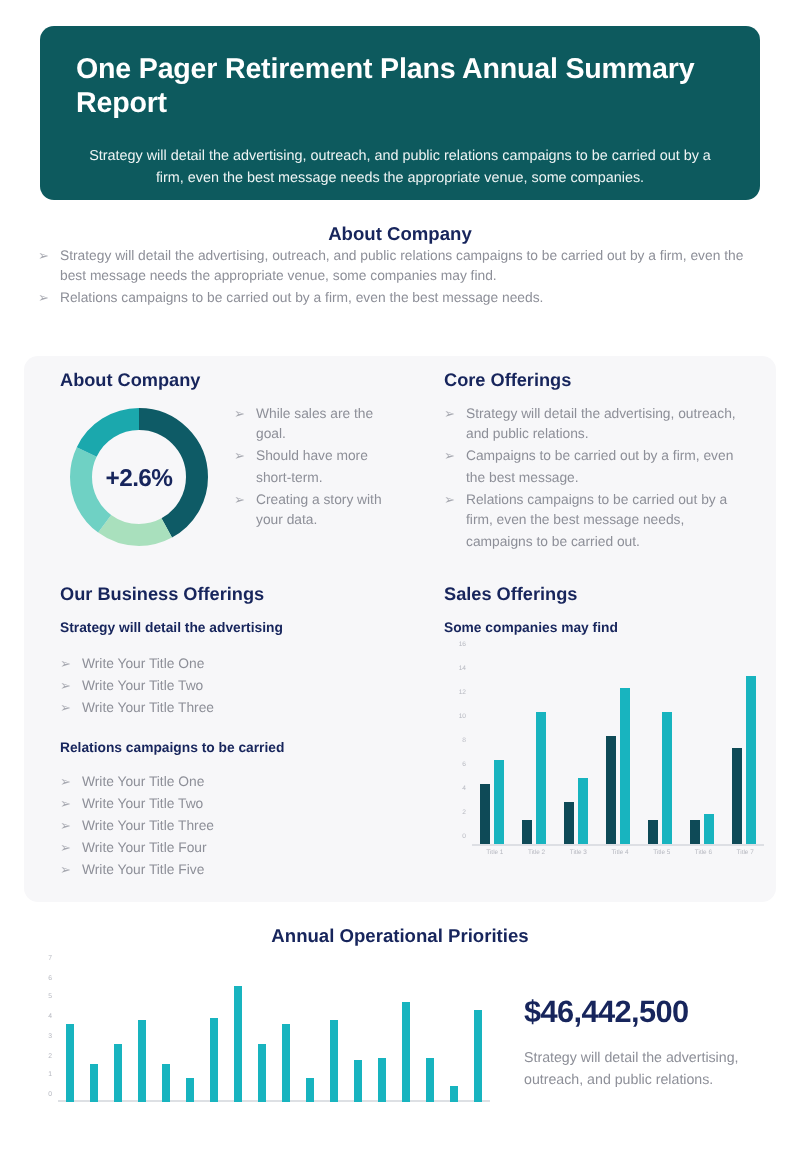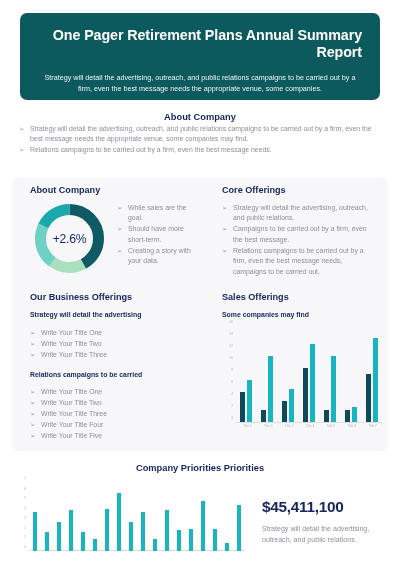--- a/index.html
+++ b/index.html
@@ -21,21 +21,21 @@
     width: 360px;
     height: 87px;
     background: #0d5a5e;
     border-radius: 7px;
     padding: 14px 18px 0 18px;
   }
   .header-title {
     color: #ffffff;
     font-size: 14.3px;
     font-weight: bold;
-    text-align: right;
+    text-align: left;
     letter-spacing: -0.1px;
     line-height: 1.2;
   }
   .header-sub {
     color: #eef4f4;
     font-size: 7.2px;
     text-align: center;
     line-height: 1.55;
     margin-top: 11px;
     padding: 0 6px;
@@ -113,21 +113,21 @@
   .donut-wrap svg { display: block; }
   .donut-label {
     position: absolute;
     left: 0; top: 0;
     width: 79px; height: 79px;
     display: flex;
     align-items: center;
     justify-content: center;
     color: #17255c;
     font-size: 12.2px;
-    font-weight: normal;
+    font-weight: bold;
     letter-spacing: -0.3px;
   }
 
   .donut-legend {
     position: absolute;
     left: 117px;
     top: 203px;
     width: 82px;
   }
 
@@ -377,21 +377,21 @@
         <div class="sc-xlabel">Title 6</div>
       </div>
       <div class="sc-group" style="left: 129.571px;">
         <div class="sc-bar a" style="height: 48px;"></div>
         <div class="sc-bar b" style="height: 84px;"></div>
         <div class="sc-xlabel">Title 7</div>
       </div>
     </div>
 </div>
 
-<div class="section-title-center bottom-title">Company Priorities Priorities</div>
+<div class="section-title-center bottom-title">Annual Operational Priorities</div>
 
 <div class="bottom-chart">
   <div class="bc-plot" id="bc-plot">
     <div class="bc-baseline"></div>
   <div class="bc-ytick" style="bottom: 0px;">0</div>
       <div class="bc-ytick" style="bottom: 9.71429px;">1</div>
       <div class="bc-ytick" style="bottom: 19.4286px;">2</div>
       <div class="bc-ytick" style="bottom: 29.1429px;">3</div>
       <div class="bc-ytick" style="bottom: 38.8571px;">4</div>
       <div class="bc-ytick" style="bottom: 48.5714px;">5</div>
@@ -412,15 +412,15 @@
       <div class="bc-bar" style="left: 148px; height: 21.3714px;"></div>
       <div class="bc-bar" style="left: 160px; height: 22.3429px;"></div>
       <div class="bc-bar" style="left: 172px; height: 50.5143px;"></div>
       <div class="bc-bar" style="left: 184px; height: 22.3429px;"></div>
       <div class="bc-bar" style="left: 196px; height: 7.77143px;"></div>
       <div class="bc-bar" style="left: 208px; height: 45.6571px;"></div>
     </div>
 </div>
 
 <div class="kpi-block">
-  <div class="kpi-value">$45,411,100</div>
+  <div class="kpi-value">$46,442,500</div>
   <div class="kpi-desc">Strategy will detail the advertising, outreach, and public relations.</div>
 </div>
 
 </body></html>

